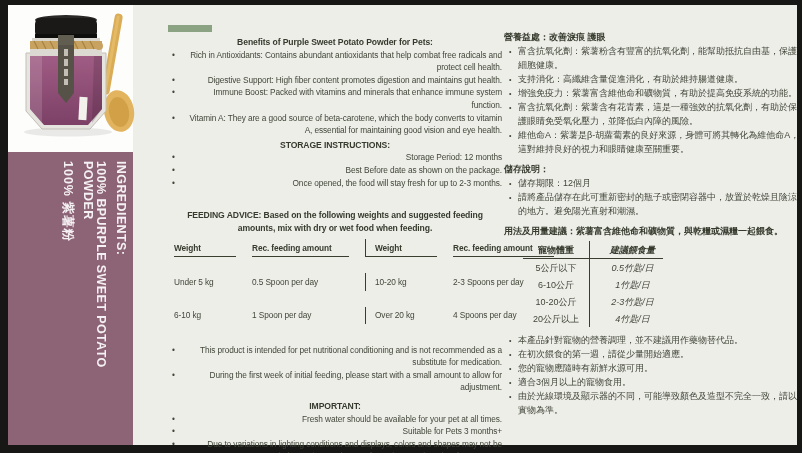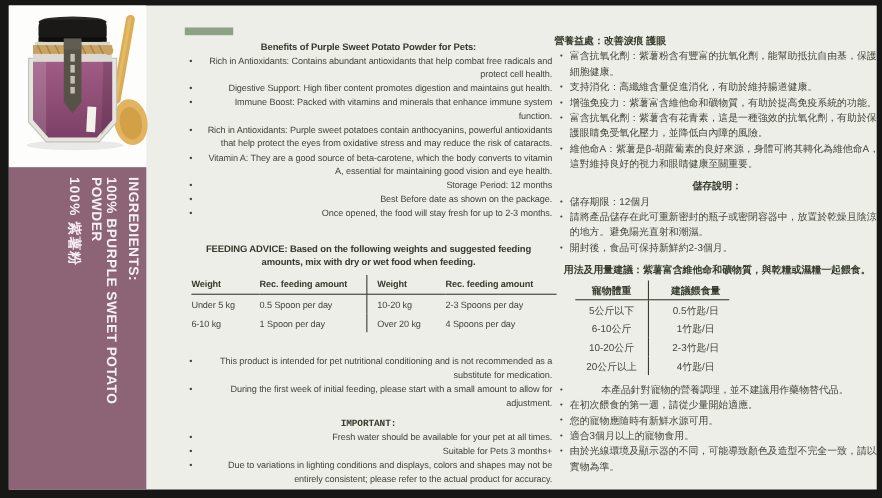--- a/index.html
+++ b/index.html
@@ -23,36 +23,36 @@
 
   
   .col { color:#42473A; }
   .h-en { font-weight:bold; font-size:8.6px; line-height:12.6px; color:#363B2E; margin:0;text-align:center; }
   .li { position:relative; padding-left:13px; margin:0;text-align:right; }
   .li::before { content:"•"; position:absolute; left:4px; top:0; }
 
   
   .greenbar { position:absolute; left:160px; top:20px; width:44px; height:7px; background:#8BA283; }
   .col-en { position:absolute; left:160px; top:31px; width:334px; font-size:8.3px; line-height:12.6px; letter-spacing:-0.1px; }
-  .tbl-en { display:grid; grid-template-columns:62px 97px 72px 101px; margin:5px 0 0 6px; }
+  .tbl-en { display:grid; grid-template-columns:62px 97px 72px 101px; margin:5px 0 0 6px;gap:16px; }
   .tbl-en .c { padding:2.5px 0 2px 0; }
   .tbl-en .head { font-weight:bold; color:#363B2E; border-bottom:1.5px solid #3A3E31; }
   .tbl-en .div { border-left:1.3px solid #3A3E31; padding-left:9px; }
-  .mt2 { margin-top:2px; } .mt4 { margin-top:20px; } .mt6 { margin-top:6px;font-family:Liberation Mono, monospace; }
+  .mt2 { margin-top:2px; } .mt4 { margin-top:20px; } .mt6 { margin-top:6px; }
 
   
   .col-cn { position:absolute; left:496px; top:25px; width:296px; font-size:9px; line-height:14px; }
   .h-cn { font-weight:bold; color:#363B2E; margin:0; }
   .li-cn { position:relative; padding-left:14px; margin:0; }
   .li-cn::before { content:"•"; position:absolute; left:5px; top:0.5px; font-size:7px; }
-  .col-cn .sec { margin-top:6px;text-align:center; }
+  .col-cn .sec { margin-top:6px; }
   .tbl-cn { display:grid; grid-template-columns:66px 74px; margin:3px 0 0 19px;text-align:center; }
   .tbl-cn .c { padding:1.5px 0; }
   .tbl-cn .head { font-weight:bold; color:#363B2E; border-bottom:1.5px solid #3A3E31; }
-  .tbl-cn .div { border-left:1.3px solid #3A3E31; padding-left:12px; }
+  .tbl-cn .div { border-left:1.3px solid #3A3E31; padding-left:12px;font-style:italic; }
   .mt14 { margin-top:14px; }
 </style>
 </head>
 <body>
 
 <div id="frame">
   <div id="canvas">
 
     <div class="white-box">
       <svg width="138" height="142" viewBox="0 0 138 142">
@@ -111,23 +111,23 @@
       </div>
     </div>
 
     <div class="greenbar"></div>
 
     <div class="col col-en">
       <p class="h-en">Benefits of Purple Sweet Potato Powder for Pets:</p>
       <div class="li">Rich in Antioxidants: Contains abundant antioxidants that help combat free radicals and protect cell health.</div>
       <div class="li">Digestive Support: High fiber content promotes digestion and maintains gut health.</div>
       <div class="li">Immune Boost: Packed with vitamins and minerals that enhance immune system function.</div>
-      <div class="li">Rich in Antioxidants: Purple sweet potatoes contain anthocyanins, powerful antioxidants that help protect the eyes from oxidative stress and may reduce the risk of cataracts.</div>
       <div class="li">Vitamin A: They are a good source of beta-carotene, which the body converts to vitamin A, essential for maintaining good vision and eye health.</div>
 
+      <p class="h-en mt2">STORAGE INSTRUCTIONS:</p>
       <div class="li">Storage Period: 12 months</div>
       <div class="li">Best Before date as shown on the package.</div>
       <div class="li">Once opened, the food will stay fresh for up to 2-3 months.</div>
 
       <p class="h-en mt4">FEEDING ADVICE: Based on the following weights and suggested feeding amounts, mix with dry or wet food when feeding.</p>
 
       <div class="tbl-en">
         <div class="c head">Weight</div>
         <div class="c head">Rec. feeding amount</div>
         <div class="c head div">Weight</div>
@@ -157,21 +157,20 @@
       <p class="h-cn">營養益處：改善淚痕 護眼</p>
       <div class="li-cn">富含抗氧化劑：紫薯粉含有豐富的抗氧化劑，能幫助抵抗自由基，保護細胞健康。</div>
       <div class="li-cn">支持消化：高纖維含量促進消化，有助於維持腸道健康。</div>
       <div class="li-cn">增強免疫力：紫薯富含維他命和礦物質，有助於提高免疫系統的功能。</div>
       <div class="li-cn">富含抗氧化劑：紫薯含有花青素，這是一種強效的抗氧化劑，有助於保護眼睛免受氧化壓力，並降低白內障的風險。</div>
       <div class="li-cn">維他命A：紫薯是β-胡蘿蔔素的良好來源，身體可將其轉化為維他命A，這對維持良好的視力和眼睛健康至關重要。</div>
 
       <p class="h-cn sec">儲存說明：</p>
       <div class="li-cn">儲存期限：12個月</div>
       <div class="li-cn">請將產品儲存在此可重新密封的瓶子或密閉容器中，放置於乾燥且陰涼的地方。避免陽光直射和潮濕。</div>
-      <div class="li-cn">開封後，食品可保持新鮮約2-3個月。</div>
 
       <p class="h-cn sec">用法及用量建議：紫薯富含維他命和礦物質，與乾糧或濕糧一起餵食。</p>
 
       <div class="tbl-cn">
         <div class="c head">寵物體重</div>
         <div class="c head div">建議餵食量</div>
         <div class="c">5公斤以下</div>
         <div class="c div">0.5竹匙/日</div>
         <div class="c">6-10公斤</div>
         <div class="c div">1竹匙/日</div>

